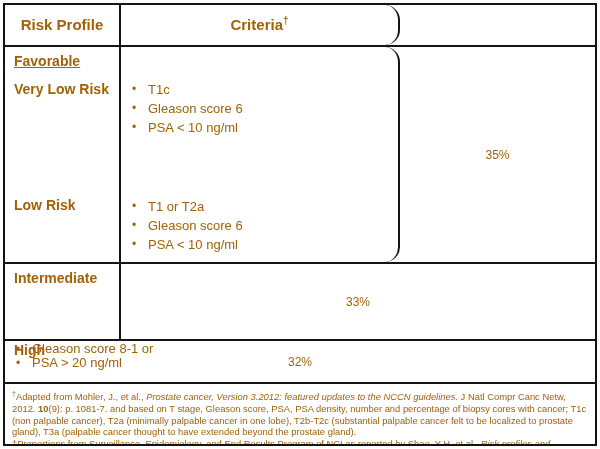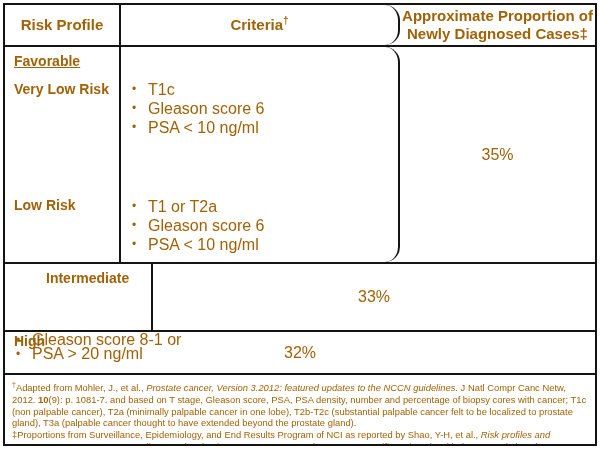--- a/index.html
+++ b/index.html
@@ -9,21 +9,21 @@
     -webkit-font-smoothing:antialiased;
   }
   .tbl {
     position:absolute; left:3px; top:3px; width:594px; height:443px;
     box-sizing:border-box; border:2px solid #141414;
     display:flex; flex-direction:column; background:#fff;
   }
   .row { display:flex; box-sizing:border-box; border-bottom:2px solid #141414; }
   .hrow { height:42px; }
   .r1 { height:217px; }
-  .r2 { height:68px;padding-left:32px; }
+  .r2 { height:77px; }
   .r3 { height:43px;flex-direction:column; }
   .c1 { width:116px; box-sizing:border-box; border-right:2px solid #141414; position:relative; }
   .c2 { width:279px; box-sizing:border-box; border-right:2px solid #141414; position:relative;border-radius:15px; }
   .c3 { flex:1; position:relative; }
   .hcell {
     display:flex; flex-direction:column; align-items:center; justify-content:center;
     font-weight:bold; font-size:15px; line-height:18px; text-align:center;
   }
   .hcell sup { font-size:10px; line-height:0; }
   .grouplbl { position:absolute; left:9px; font-weight:bold; font-size:14px; white-space:nowrap; }
@@ -33,50 +33,46 @@
   .pos-lr  { top:150px; }
   .pos-t6  { top:6px; }
   .pos-t2  { top:1px; }
   ul.blist { list-style:none; margin:0; padding:0; position:absolute; left:0; right:0; }
   ul.blist.g1 { top:33px; }
   ul.blist.g2 { top:150px; }
   ul.blist.gm { top:6px; }
   ul.blist.gh { top:1px; }
   ul.blist li {
     position:relative; padding-left:27px; padding-right:4px;
-    font-size:16px; line-height:19px; white-space:pre-line;
+    font-size:13px; line-height:19px; white-space:pre-line;
   }
   ul.blist.gh li { line-height:14px; }
   ul.blist li::before {
     content:"\2022"; position:absolute; left:11px; top:0; font-size:12px;
   }
-  .pcell { display:flex; align-items:center; justify-content:center; font-size:16px; }
+  .pcell { display:flex; align-items:center; justify-content:center; font-size:12px; }
   .foot {
     flex:1; padding:4px 5px 2px 7px; font-size:9.4px; line-height:11.7px;
     overflow:hidden;
   }
   .foot p { margin:0; }
   .foot sup { font-size:7px; }
 </style>
 </head>
 <body>
 
 <div class="canvas">
   <div class="tbl">
 
     <div class="row hrow">
       <div class="c1 hcell">
         <span>Risk Profile</span>
       </div>
       <div class="c2 hcell">
         <span><span>Criteria</span><sup>†</sup></span>
-      </div>
-      <div class="c3 hcell">
-        <div>Approximate Proportion of</div>
-        <div>Newly Diagnosed Cases‡</div>
       </div>
     </div>
 
     <div class="row r1">
       <div class="c1">
         <div class="grouplbl underl pos-fav">Favorable</div>
         <div class="grouplbl pos-vlr">Very Low Risk</div>
         <div class="grouplbl pos-lr">Low Risk</div>
       </div>
       <div class="c2">

